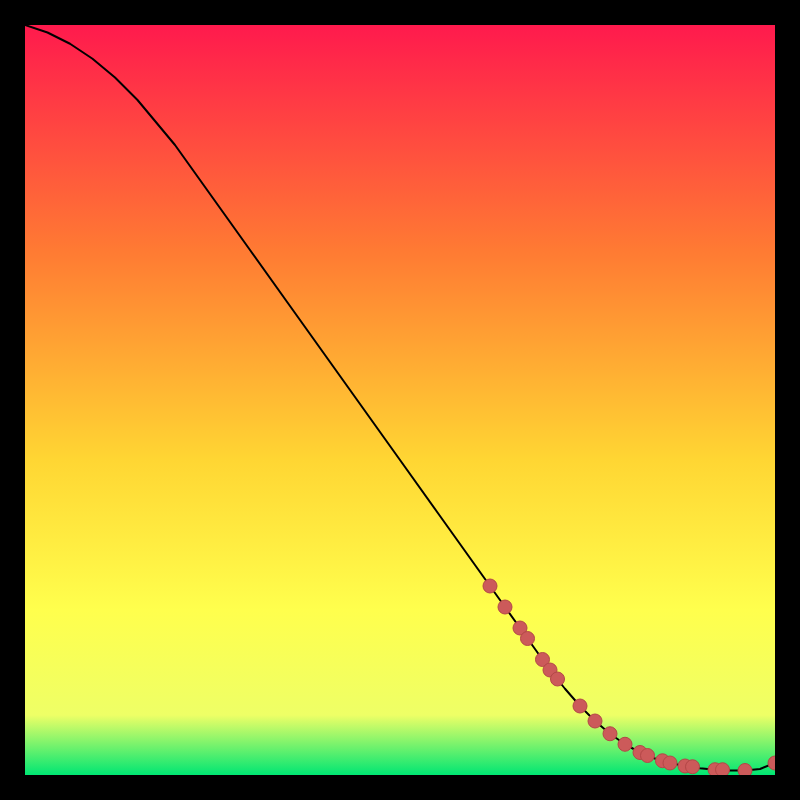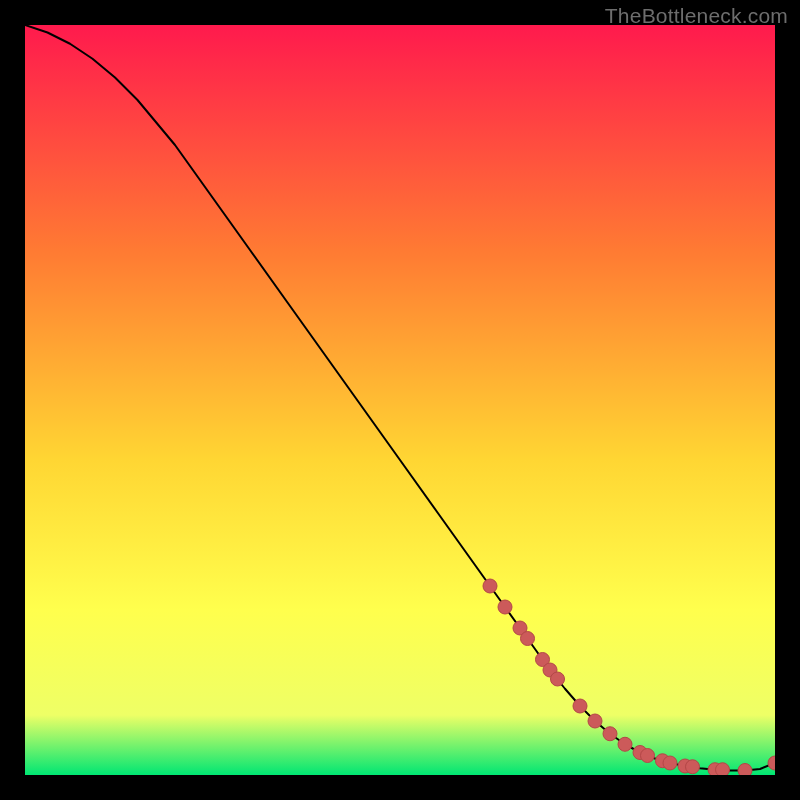--- a/index.html
+++ b/index.html
@@ -80,14 +80,13 @@
           <circle cx="660.00" cy="741.00" r="7" fill="#cc5a5a" stroke="#b34747" stroke-width="1"></circle>
           <circle cx="667.50" cy="741.75" r="7" fill="#cc5a5a" stroke="#b34747" stroke-width="1"></circle>
           <circle cx="690.00" cy="744.75" r="7" fill="#cc5a5a" stroke="#b34747" stroke-width="1"></circle>
           <circle cx="697.50" cy="744.75" r="7" fill="#cc5a5a" stroke="#b34747" stroke-width="1"></circle>
           <circle cx="720.00" cy="745.50" r="7" fill="#cc5a5a" stroke="#b34747" stroke-width="1"></circle>
           <circle cx="750.00" cy="738.00" r="7" fill="#cc5a5a" stroke="#b34747" stroke-width="1"></circle>
         </g>
     </svg>
   </div>
 
-  <div class="watermark">TheBottleneck.com</div>
 </div>
 
 </body></html>

